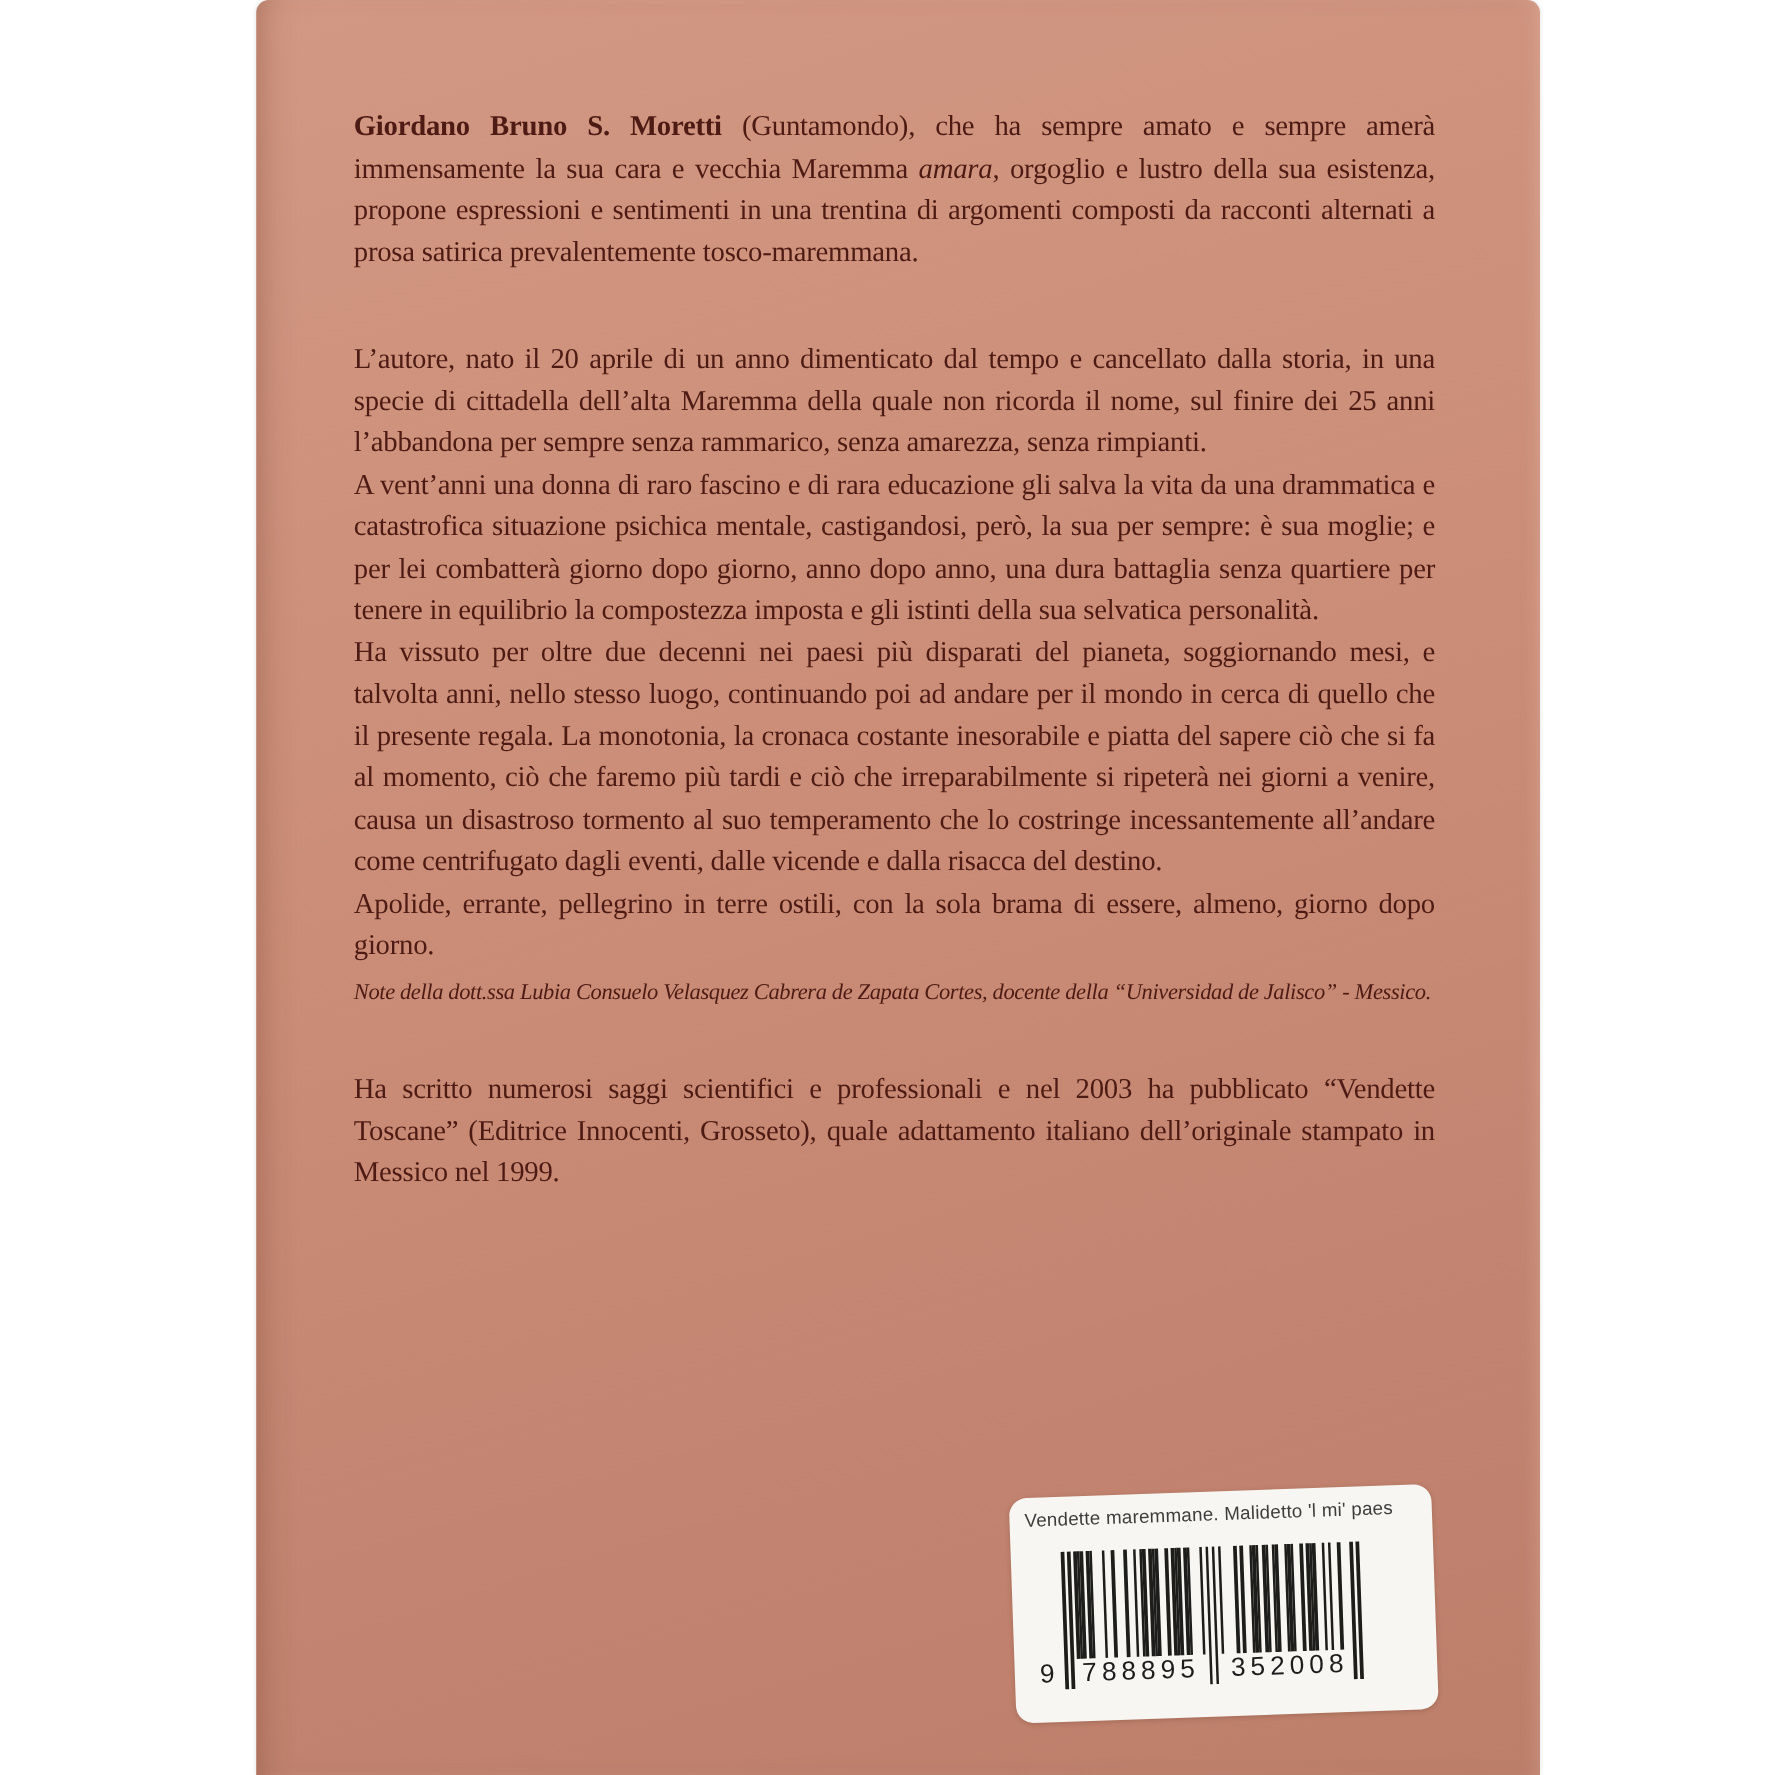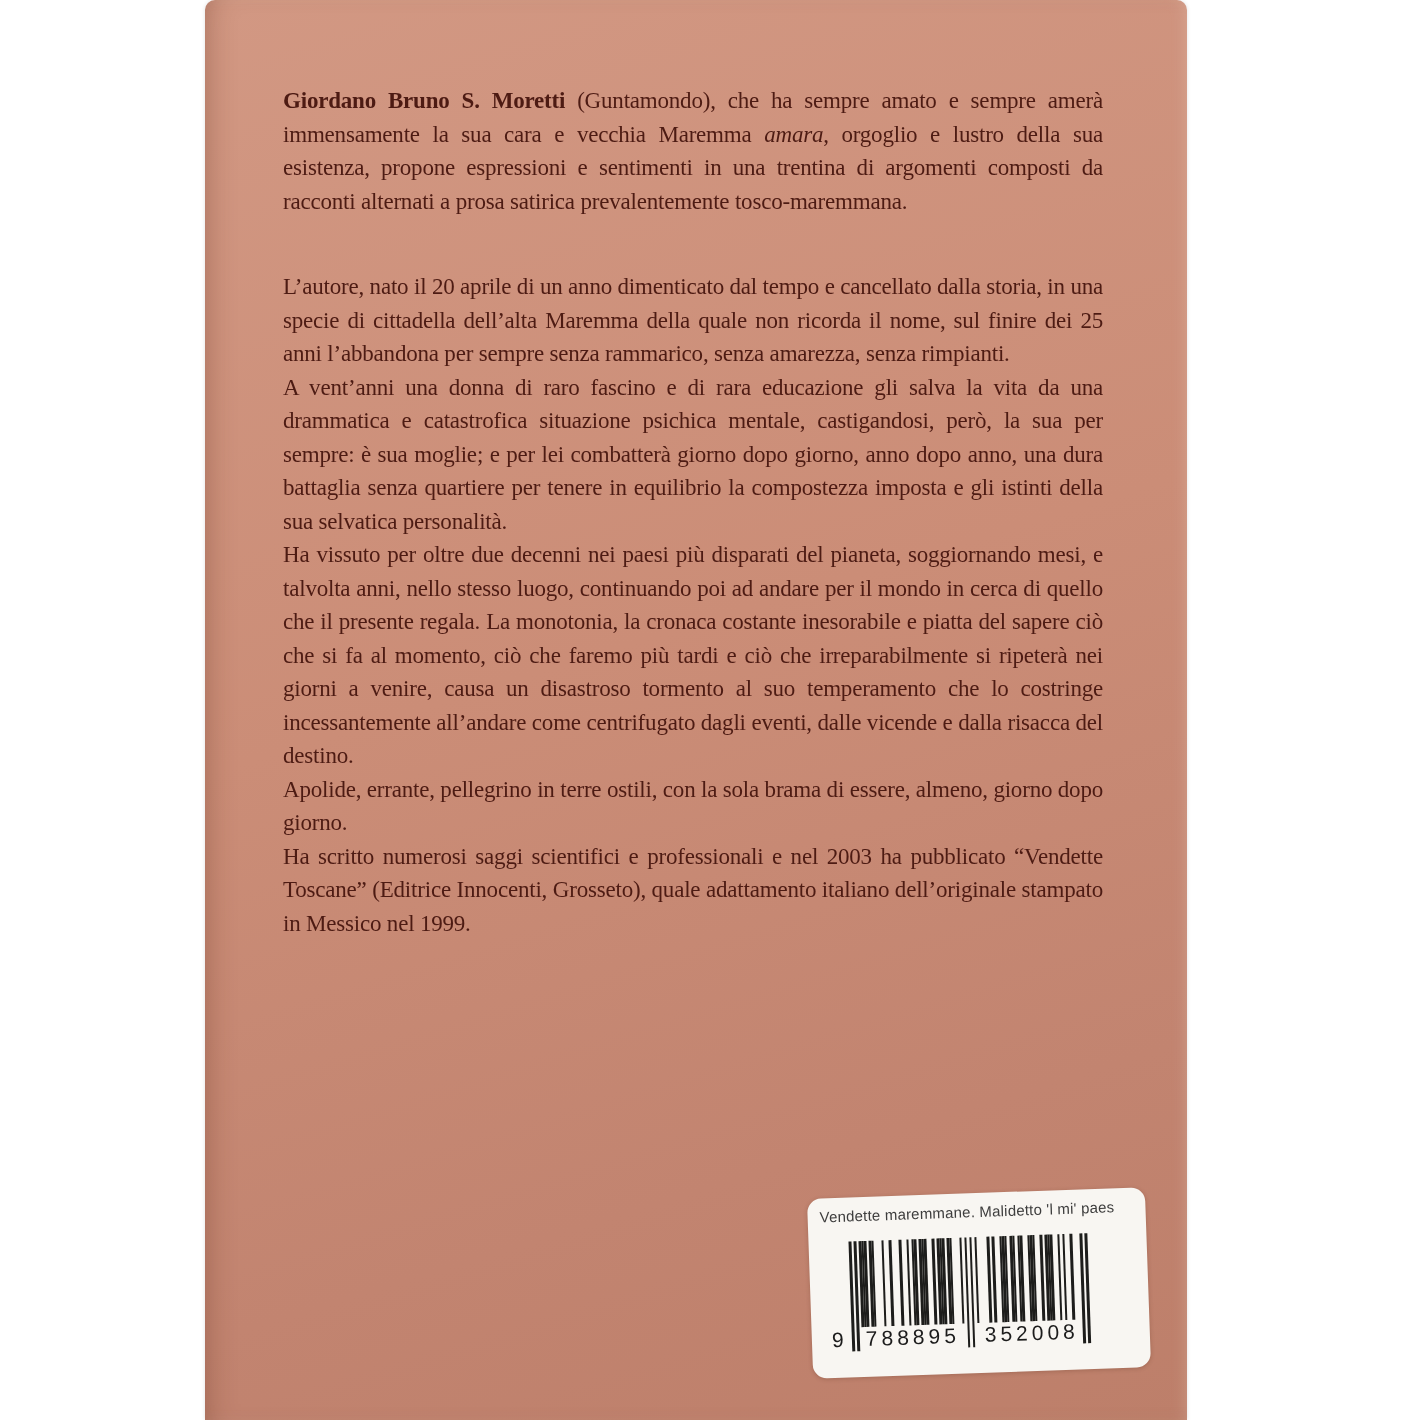--- a/index.html
+++ b/index.html
@@ -7,20 +7,21 @@
     width:1420px;height:1420px;position:relative;overflow:hidden;
     font-family:"Liberation Serif", serif;
   }
   .cover{
     position:absolute;left:205px;top:0;width:982px;height:1420px;
     background:linear-gradient(163deg,#d29883 0%,#cb8d77 45%,#c28470 78%,#bd7f6a 100%);
     border-radius:10px 10px 0 0;
     box-shadow:inset 20px 0 30px -20px rgba(92,42,26,0.38),
                inset -6px 0 18px -10px rgba(255,240,230,0.35),
                0 0 4px rgba(0,0,0,0.12);
+    padding-left:45px;
   }
   .text-block{
     position:absolute;left:78px;right:84px;top:84px;
     color:#4d1b13;
     font-size:23px;line-height:33.5px;
     text-align:justify;
     letter-spacing:-0.2px;
   }
   .text-block p{margin:0;}
   .lead-gap{margin-bottom:52px !important;}
@@ -70,20 +71,21 @@
 
   <div class="text-block">
 
     <p class="lead-gap"><span class="author-name">Giordano Bruno S. Moretti</span><span> (Guntamondo), che ha sempre amato e sempre amerà immensamente la sua cara e vecchia Maremma </span><em>amara</em><span>, orgoglio e lustro della sua esistenza, propone espressioni e sentimenti in una trentina di argomenti composti da racconti alternati a prosa satirica prevalentemente tosco-maremmana.</span></p>
 
     <p>L’autore, nato il 20 aprile di un anno dimenticato dal tempo e cancellato dalla storia, in una specie di cittadella dell’alta Maremma della quale non ricorda il nome, sul finire dei 25 anni l’abbandona per sempre senza rammarico, senza amarezza, senza rimpianti.</p>
     <p>A vent’anni una donna di raro fascino e di rara educazione gli salva la vita da una drammatica e catastrofica situazione psichica mentale, castigandosi, però, la sua per sempre: è sua moglie; e per lei combatterà giorno dopo giorno, anno dopo anno, una dura battaglia senza quartiere per tenere in equilibrio la compostezza imposta e gli istinti della sua selvatica personalità.</p>
     <p>Ha vissuto per oltre due decenni nei paesi più disparati del pianeta, soggiornando mesi, e talvolta anni, nello stesso luogo, continuando poi ad andare per il mondo in cerca di quello che il presente regala. La monotonia, la cronaca costante inesorabile e piatta del sapere ciò che si fa al momento, ciò che faremo più tardi e ciò che irreparabilmente si ripeterà nei giorni a venire, causa un disastroso tormento al suo temperamento che lo costringe incessantemente all’andare come centrifugato dagli eventi, dalle vicende e dalla risacca del destino.</p>
     <p>Apolide, errante, pellegrino in terre ostili, con la sola brama di essere, almeno, giorno dopo giorno.</p>
 
+    <p class="note-line">Note della dott.ssa Lubia Consuelo Velasquez Cabrera de Zapata Cortes, docente della “Universidad de Jalisco” - Messico.</p>
 
     <p>Ha scritto numerosi saggi scientifici e professionali e nel 2003 ha pubblicato “Vendette Toscane” (Editrice Innocenti, Grosseto), quale adattamento italiano dell’originale stampato in Messico nel 1999.</p>
 
   </div>
 
   <div class="sticker">
     <div class="sticker-title">Vendette maremmane. Malidetto 'l mi' paes</div>
     <div class="barcode">
       <div class="bars">
           <div class="bc-module on tall" style="background: rgb(29, 29, 27);"></div>

